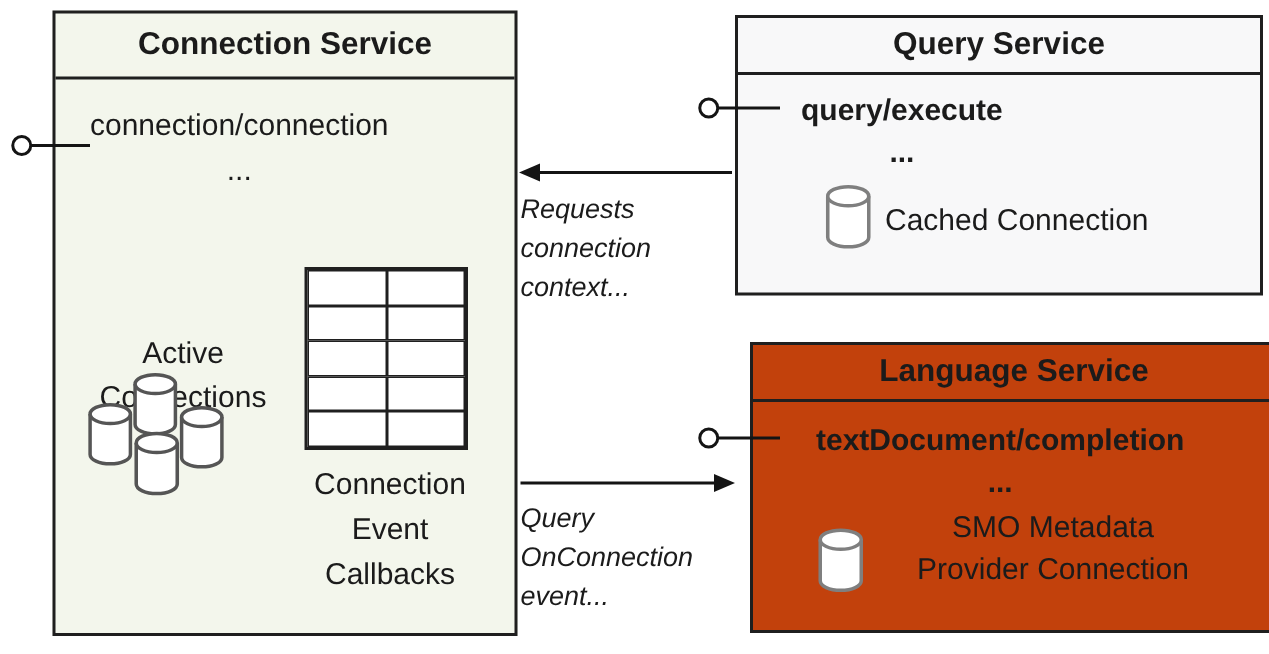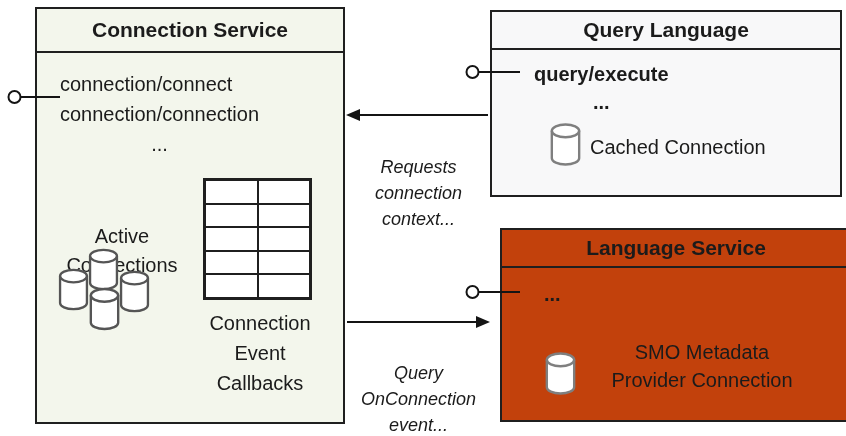--- a/index.html
+++ b/index.html
@@ -29,41 +29,40 @@
   .cbt {
     position:absolute; left:166px; top:169px; width:109px; height:122px;
     display:grid; grid-template-columns:1fr 1fr; grid-template-rows:repeat(5,1fr);
     border:2px solid #1f1f1f; background:#ffffff; box-sizing:border-box;
   }
   .cbt div { border:1px solid #1f1f1f; }
   .db-label { position:absolute; font-size:20px; line-height:28px; }
   .cached-label { left:98px; top:121px; }
   .smo-label { left:85px; top:108px; width:230px; white-space:pre-line; text-align:center; }
   .flow-label {
-    position:absolute; left:347px; width:143px; text-align:center;
-    font-style:italic; font-size:18px; line-height:26px; white-space:pre-line;margin-top:28px;
+    position:absolute; left:347px; width:143px; text-align:left;
+    font-style:italic; font-size:18px; line-height:26px; white-space:pre-line;
   }
   .requests-label { top:126px; }
   .sent-label { top:332px; }
   .overlay { position:absolute; left:0; top:0; z-index:5; pointer-events:none; }
   .wire { stroke:#141414; stroke-width:2; fill:none; }
   .head { fill:#141414; stroke:none; }
   .ball { fill:#ffffff; stroke:#141414; stroke-width:2; }
   .cyl-cluster { stroke:#555555; stroke-width:2.6; }
   .cyl-single { stroke:#7f7f7f; stroke-width:2.6; }
 </style>
 </head>
 <body>
 
 <div class="canvas">
 
   <div class="svc svc-conn">
     <div class="svc-header">Connection Service</div>
     <div class="method-block">
-      <div>connection/connect</div>
       <div>connection/connection</div>
       <div class="dots">...</div>
     </div>
     <div class="multiline active-label">Active
 Connections</div>
     <div class="cbt">
       <div></div>
       <div></div>
       <div></div>
       <div></div>
@@ -73,31 +72,32 @@
       <div></div>
       <div></div>
       <div></div>
     </div>
     <div class="multiline callbacks-label">Connection
 Event
 Callbacks</div>
   </div>
 
   <div class="svc svc-query">
-    <div class="svc-header">Query Language</div>
+    <div class="svc-header">Query Service</div>
     <div class="method-block">
       <div>query/execute</div>
       <div class="dots">...</div>
     </div>
     <div class="db-label cached-label">Cached Connection</div>
   </div>
 
   <div class="svc svc-lang">
     <div class="svc-header">Language Service</div>
     <div class="method-block">
+      <div>textDocument/completion</div>
       <div class="dots">...</div>
     </div>
     <div class="db-label smo-label">SMO Metadata
 Provider Connection</div>
   </div>
 
   <div class="flow-label requests-label">Requests
 connection
 context...</div>
   <div class="flow-label sent-label">Query

